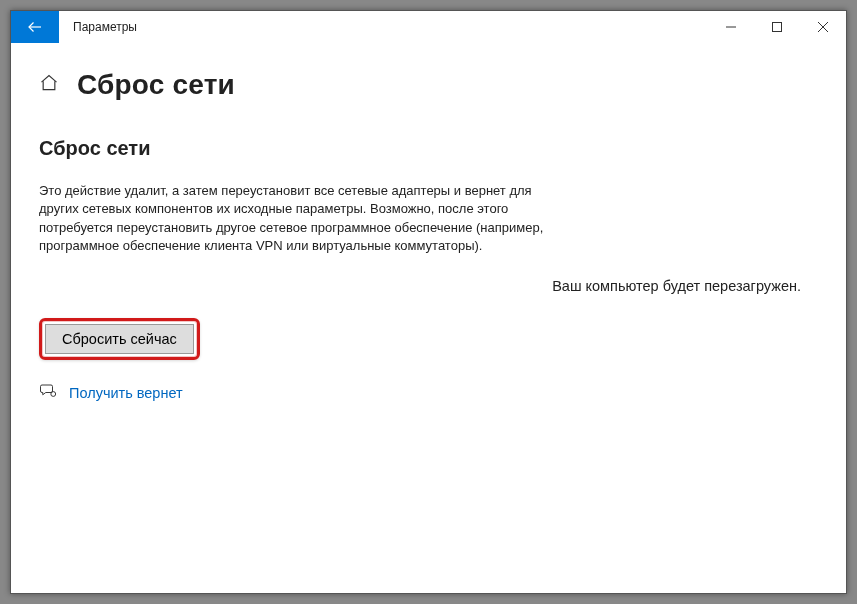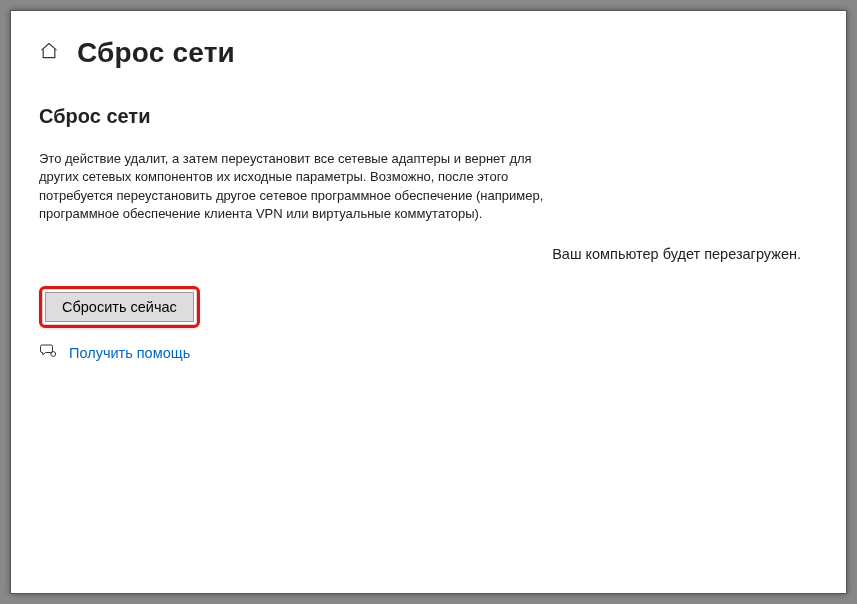--- a/index.html
+++ b/index.html
@@ -85,21 +85,21 @@
     font-size: 14.5px;
     margin-bottom: 24px;
     text-align: right;
   }
   .highlight-wrap {
     display: inline-block;
     border: 3px solid #d11a1a;
     border-radius: 6px;
     padding: 3px;
     box-shadow: 0 0 0 1px rgba(209,26,26,0.25) inset, 0 1px 3px rgba(0,0,0,0.15);
-    margin-bottom: 14px;
+    margin-bottom: 22px;
   }
   .reset-btn {
     font-family: inherit;
     font-size: 14.5px;
     padding: 6px 16px;
     background: #ddd;
     border: 1px solid #999;
     cursor: pointer;
     min-width: 140px;
     text-align: center;
@@ -114,20 +114,48 @@
     color: #0067c0;
     font-size: 14.5px;
     cursor: pointer;
   }
 </style>
 </head>
 <body>
 
 <div class="frame">
 
+  <div class="titlebar">
+    <div class="back-btn">
+      <svg viewBox="0 0 24 24">
+        <line x1="20" y1="12" x2="4" y2="12"></line>
+        <polyline points="10,6 4,12 10,18"></polyline>
+      </svg>
+    </div>
+    <div class="app-title">Параметры</div>
+    <div class="titlebar-spacer"></div>
+    <div class="win-controls">
+      <div class="win-btn">
+        <svg viewBox="0 0 10 10">
+            <line x1="0" y1="5" x2="10" y2="5"></line>
+          </svg>
+      </div>
+      <div class="win-btn">
+        <svg viewBox="0 0 10 10">
+            <rect x="0.5" y="0.5" width="9" height="9"></rect>
+          </svg>
+      </div>
+      <div class="win-btn">
+        <svg viewBox="0 0 10 10">
+            <line x1="0" y1="0" x2="10" y2="10"></line>
+            <line x1="10" y1="0" x2="0" y2="10"></line>
+          </svg>
+      </div>
+    </div>
+  </div>
 
   <div class="content">
 
     <div class="heading-row">
       <span class="home-icon">
         <svg viewBox="0 0 24 24">
           <path d="M3 11 L12 3 L21 11"></path>
           <path d="M5 10 V20 H19 V10"></path>
         </svg>
       </span>
@@ -144,17 +172,17 @@
       <button class="reset-btn">Сбросить сейчас</button>
     </div>
 
     <div class="help-row">
       <span class="help-icon">
         <svg viewBox="0 0 24 24">
           <path d="M4 4 h12 a2 2 0 0 1 2 2 v6 a2 2 0 0 1 -2 2 h-7 l-4 3 v-3 h-1 a2 2 0 0 1 -2 -2 v-6 a2 2 0 0 1 2 -2 z"></path>
           <circle cx="19" cy="16" r="3.2"></circle>
         </svg>
       </span>
-      <a class="help-link">Получить помощь</a>
+      <a class="help-link">Получить вернет</a>
     </div>
 
   </div>
 </div>
 
 </body></html>

